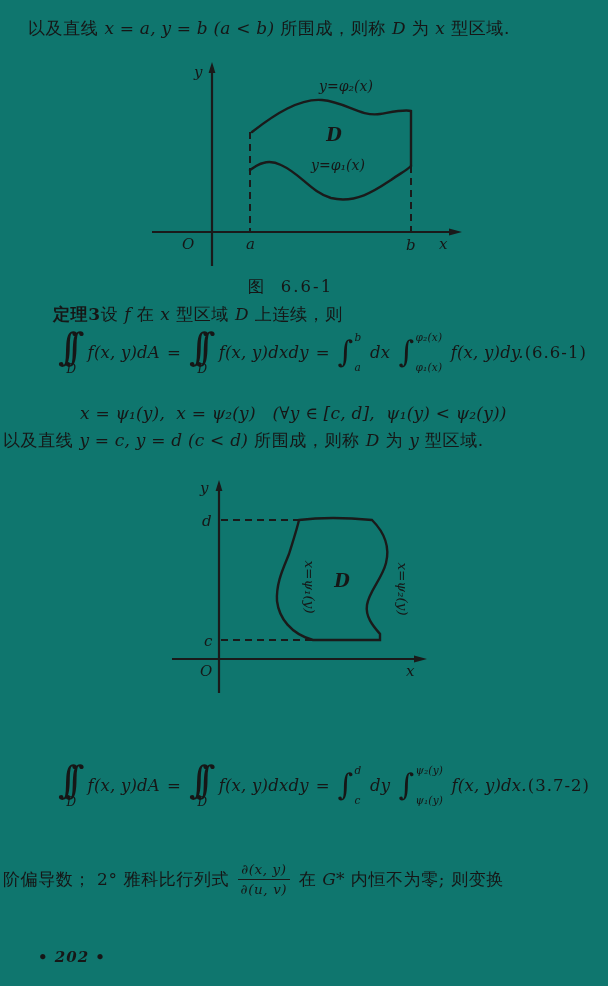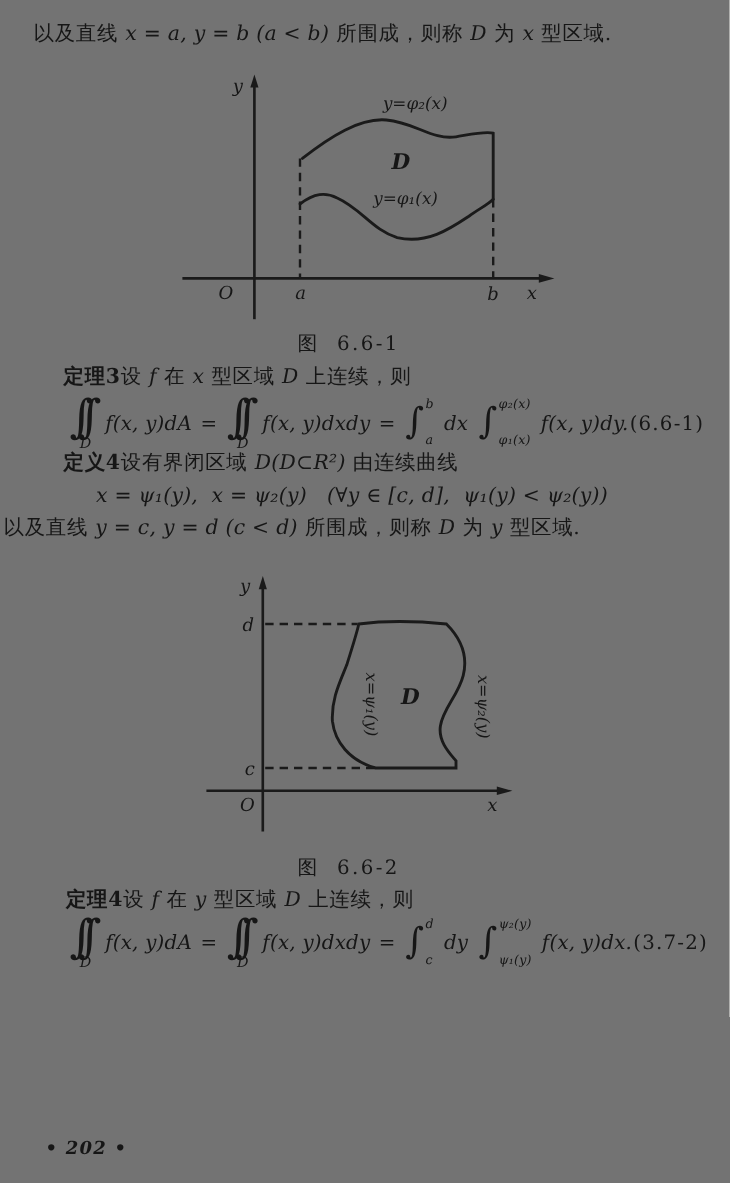--- a/index.html
+++ b/index.html
@@ -1,18 +1,18 @@
 <!DOCTYPE html>
 <html><head>
 <meta charset="utf-8">
 <style>
   html,body{margin:0;padding:0;background:#e8e8e4;}
   .page{
     position:relative;width:608px;height:986px;margin:0 auto;
-    background:#737373;color:#161616;overflow:hidden;
+    background:#0f766e;color:#161616;overflow:hidden;
     font-family:"DejaVu Serif","Liberation Serif",serif;
   }
   .line{position:absolute;white-space:pre;font-size:17px;letter-spacing:.6px;line-height:1.25;}
   .cn{font-style:normal;}
   .m{font-family:"DejaVu Serif",serif;font-style:italic;letter-spacing:.2px;}
   .b{font-weight:bold;}
   .hd{font-weight:bold;}
   .caption{position:absolute;left:0;width:581px;text-align:center;font-size:16.5px;letter-spacing:2px;white-space:pre;}
   .pageno{position:absolute;font-weight:bold;font-size:15px;letter-spacing:1px;}
 
@@ -84,21 +84,20 @@
     <span class="bigint"><span class="ii">∫∫</span><span class="bsub m">D</span></span>
     <span class="fbody">f(x, y)dxdy</span>
     <span class="feq">=</span>
     <span class="intlim"><span class="isym">∫</span><span class="lims"><span>b</span><span>a</span></span></span>
     <span class="fbody"> dx </span>
     <span class="intlim"><span class="isym">∫</span><span class="lims"><span>φ₂(x)</span><span>φ₁(x)</span></span></span>
     <span class="fbody"> f(x, y)dy.</span>
     <span class="ftag">(6.6-1)</span>
   </div>
 
-  <div class="line" style="left:53px;top:376px;"><span class="hd">定义4</span><span class="cn">设有界闭区域 </span><span class="m">D(D⊂R²)</span><span class="cn"> 由连续曲线</span></div>
 
   <div class="line" style="left:3px;top:430px;"><span class="cn">以及直线 </span><span class="m">y = c, y = d (c &lt; d)</span><span class="cn"> 所围成，则称 </span><span class="m">D</span><span class="cn"> 为 </span><span class="m">y</span><span class="cn"> 型区域.</span></div>
 
   <div class="line m" style="left:80px;top:403px;">x = ψ₁(y),  x = ψ₂(y)   (∀y ∈ [c, d],  ψ₁(y) &lt; ψ₂(y))</div>
 
   <svg class="fig" style="left:170px;top:477px;" width="300" height="222" viewBox="0 0 300 222">
     <line class="ax" x1="49" y1="8" x2="49" y2="216"></line>
     <polygon points="49,3 45.6,14 52.4,14" fill="#1a1a1a"></polygon>
     <line class="ax" x1="2" y1="182" x2="250" y2="182"></line>
     <polygon points="257,182 244,178.4 244,185.6" fill="#1a1a1a"></polygon>
@@ -107,37 +106,38 @@
     <path class="crv" d="M129,43 C152,40 182,41 202,43 C214,55 220,70 216,86 C212,102 199,114 197,128 C195,141 205,151 210,157 L210,163 L143,163 C121,157 109,141 107,124 C106,106 113,92 119,77 C123,64 127,52 129,43 Z"></path>
     <text class="lblD" x="172" y="110" text-anchor="middle">D</text>
     <text class="lblrot" text-anchor="middle" transform="rotate(90 135 110)" x="135" y="110">x=ψ₁(y)</text>
     <text class="lblrot" text-anchor="middle" transform="rotate(90 228 112)" x="228" y="112">x=ψ₂(y)</text>
     <text class="lbl" x="30" y="16">y</text>
     <text class="lbl" x="32" y="49">d</text>
     <text class="lbl" x="34" y="169">c</text>
     <text class="lbl" x="30" y="199">O</text>
     <text class="lbl" x="236" y="199">x</text>
   </svg>
-  <div class="caption" style="top:712px;">图  6.6-2</div>
 
-  <div class="line" style="left:55px;top:740px;"><span class="hd">定理4</span><span class="cn">设 </span><span class="m">f</span><span class="cn"> 在 </span><span class="m">y</span><span class="cn"> 型区域 </span><span class="m">D</span><span class="cn"> 上连续，则</span></div>
 
   <div class="formula" style="left:56px;top:758px;width:529px;height:54px;">
     <span class="bigint"><span class="ii">∫∫</span><span class="bsub m">D</span></span>
     <span class="fbody">f(x, y)dA</span>
     <span class="feq">=</span>
     <span class="bigint"><span class="ii">∫∫</span><span class="bsub m">D</span></span>
     <span class="fbody">f(x, y)dxdy</span>
     <span class="feq">=</span>
     <span class="intlim"><span class="isym">∫</span><span class="lims"><span>d</span><span>c</span></span></span>
     <span class="fbody"> dy </span>
     <span class="intlim"><span class="isym">∫</span><span class="lims"><span>ψ₂(y)</span><span>ψ₁(y)</span></span></span>
     <span class="fbody"> f(x, y)dx.</span>
     <span class="ftag">(3.7-2)</span>
   </div>
 
 
 
+  <div class="flexline" style="left:3px;top:856px;height:46px;">
+    <span class="cn">阶偏导数； </span><span class="cn">2°</span><span class="cn"> 雅科比行列式 </span><span class="frac"><span class="num">∂(x, y)</span><span class="den">∂(u, v)</span></span><span class="cn"> 在 </span><span class="m">G*</span><span class="cn"> 内恒不为零; 则变换</span>
+  </div>
 
 
   <div class="pageno" style="left:38px;top:948px;font-style:italic;">• 202 •</div>
 
 </div>
 
 </body></html>

